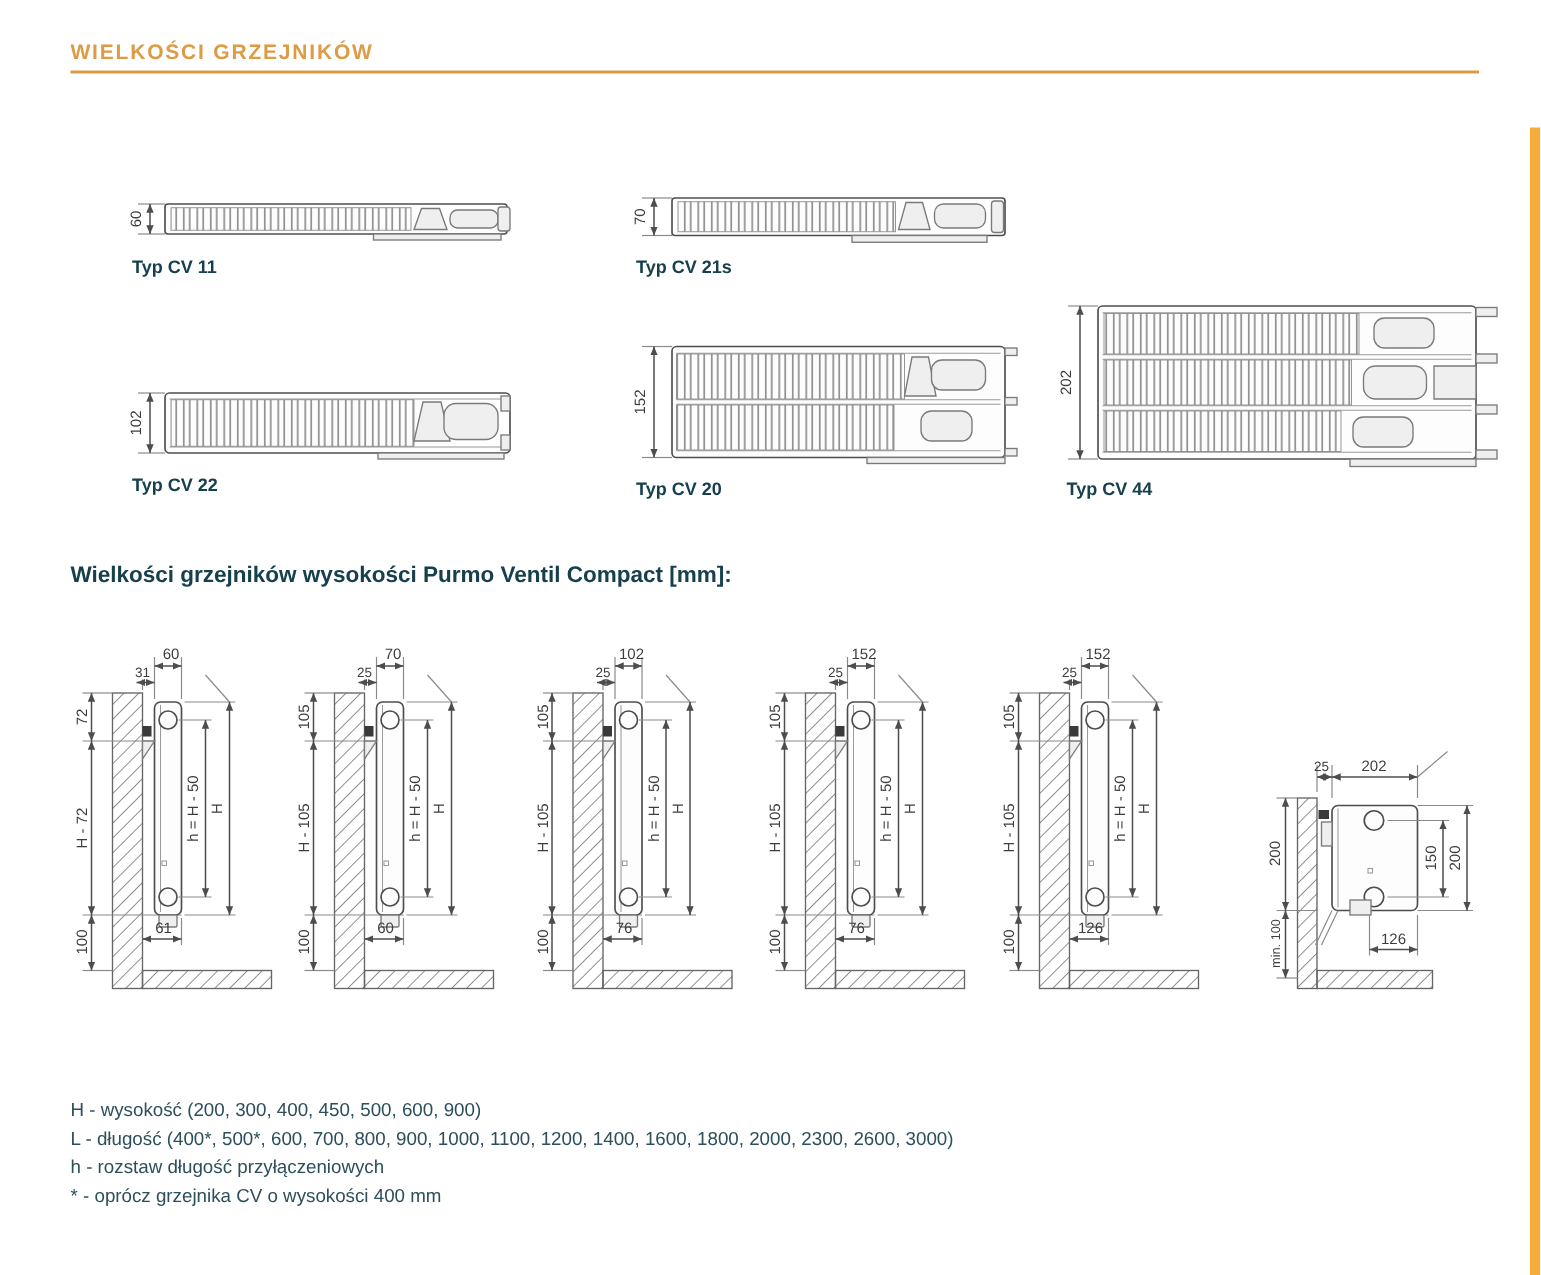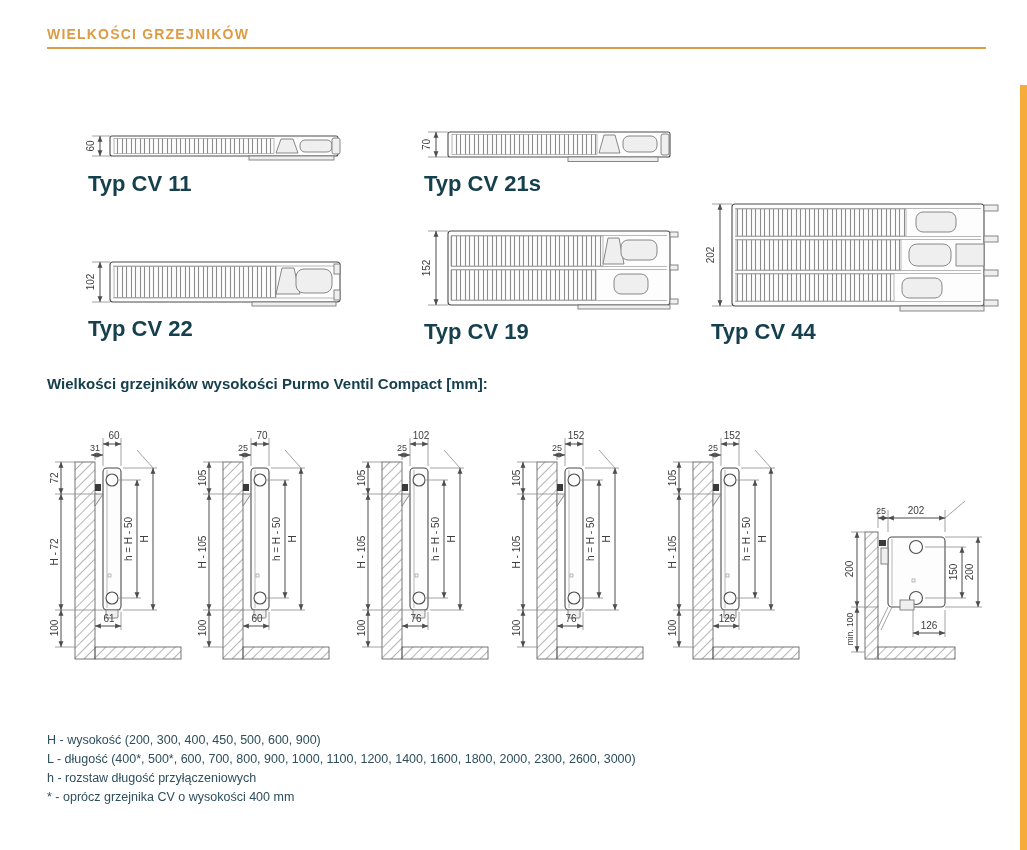--- a/index.html
+++ b/index.html
@@ -2,21 +2,21 @@
 <html style="--accent: #DE9B45; --bar: #F5AC3B; --heading: #16404D; --text: #2D4F5C;"><head>
 <meta charset="utf-8">
 <style>
   html,body{margin:0;padding:0;background:#fff;}
   .page{position:relative;width:1027px;height:850px;background:#ffffff;overflow:hidden;
         font-family:"Liberation Sans",sans-serif;text-align:right;}
   .title{position:absolute;left:47px;top:26px;font-size:14px;font-weight:700;
          letter-spacing:1.2px;color:var(--accent,#DE9B45);}
   .rule{position:absolute;left:47px;top:47px;width:939px;height:2px;background:var(--accent,#DE9B45);}
   .accent-bar{position:absolute;left:1020px;top:85px;width:7px;height:765px;background:var(--bar,#F5AC3B);}
-  .fig-label{position:absolute;font-weight:700;font-size:22px;color:var(--heading,#16404D);}
+  .fig-label{position:absolute;font-weight:700;font-size:12px;color:var(--heading,#16404D);}
   .heading{position:absolute;left:47px;top:375px;font-weight:700;font-size:15px;color:var(--heading,#16404D);}
   .legend-line{position:absolute;left:47px;font-size:12.5px;color:var(--text,#2D4F5C);}
   svg{position:absolute;overflow:visible;}
   svg text{font-family:"Liberation Sans",sans-serif;}
   .dim{font-size:10px;fill:#3d3d3d;}
   .dim-s{font-size:9px;fill:#3d3d3d;}
   .dim-xs{font-size:8.5px;fill:#3d3d3d;}
   .dl{stroke:#4d4d4d;stroke-width:1;fill:none;}
   .arr2{marker-start:url(#arr);marker-end:url(#arr);}
   .ext{stroke:#8a8a8a;stroke-width:0.8;fill:none;}
@@ -108,21 +108,21 @@
     <rect class="fins" x="33" y="17" width="152" height="30"></rect>
     <rect class="fins" x="33" y="51" width="145" height="30"></rect>
     <path class="part" d="M190,19 h11 l5,26 h-21 Z"></path>
     <rect class="part" x="203" y="21" width="36" height="20" rx="7"></rect>
     <rect class="part" x="196" y="55" width="34" height="20" rx="7"></rect>
     <rect class="part" x="252" y="13" width="8" height="5"></rect>
     <rect class="part" x="252" y="46" width="8" height="5"></rect>
     <rect class="part" x="252" y="80" width="8" height="5"></rect>
     <rect class="part" x="160" y="86" width="92" height="4"></rect>
   </svg>
-  <div class="fig-label" style="left:424px;top:319px">Typ CV 19</div>
+  <div class="fig-label" style="left:424px;top:319px">Typ CV 20</div>
 
   <svg style="left:704px;top:194px" width="310" height="124" viewBox="0 0 310 124">
     <line class="ext" x1="28" y1="10" x2="8" y2="10"></line>
       <line class="ext" x1="28" y1="112" x2="8" y2="112"></line>
     <line class="dl arr2" x1="16" y1="10" x2="16" y2="112"></line>
     <text class="dim" text-anchor="middle" transform="translate(10 61) rotate(-90)">202</text>
     <rect class="pn" x="28" y="10" width="252" height="102" rx="3"></rect>
     <line class="lt" x1="31" y1="14.5" x2="277" y2="14.5"></line>
     <line class="lt" x1="31" y1="42.5" x2="277" y2="42.5"></line>
       <line class="lt" x1="31" y1="45.5" x2="277" y2="45.5"></line>

